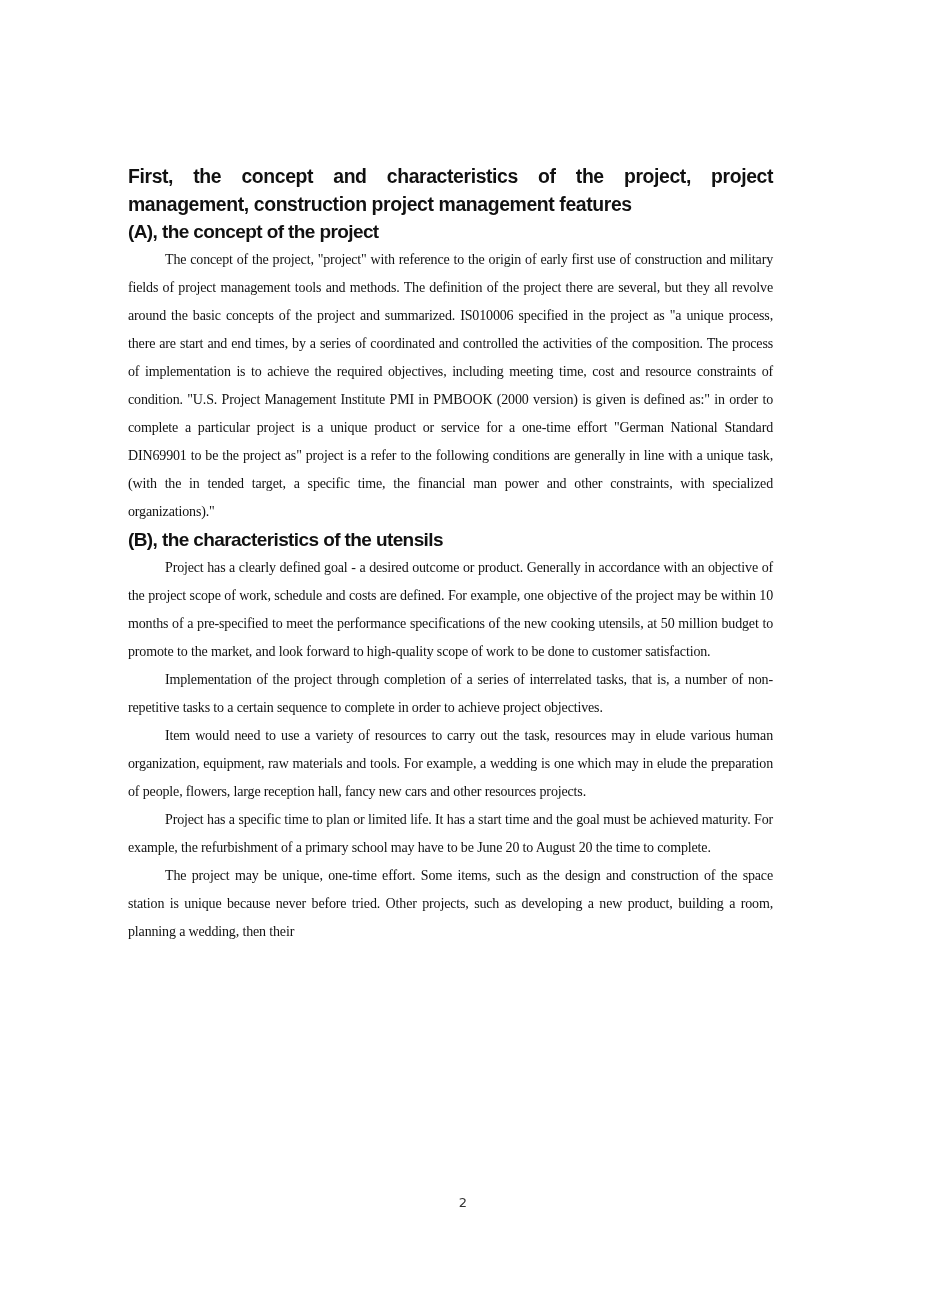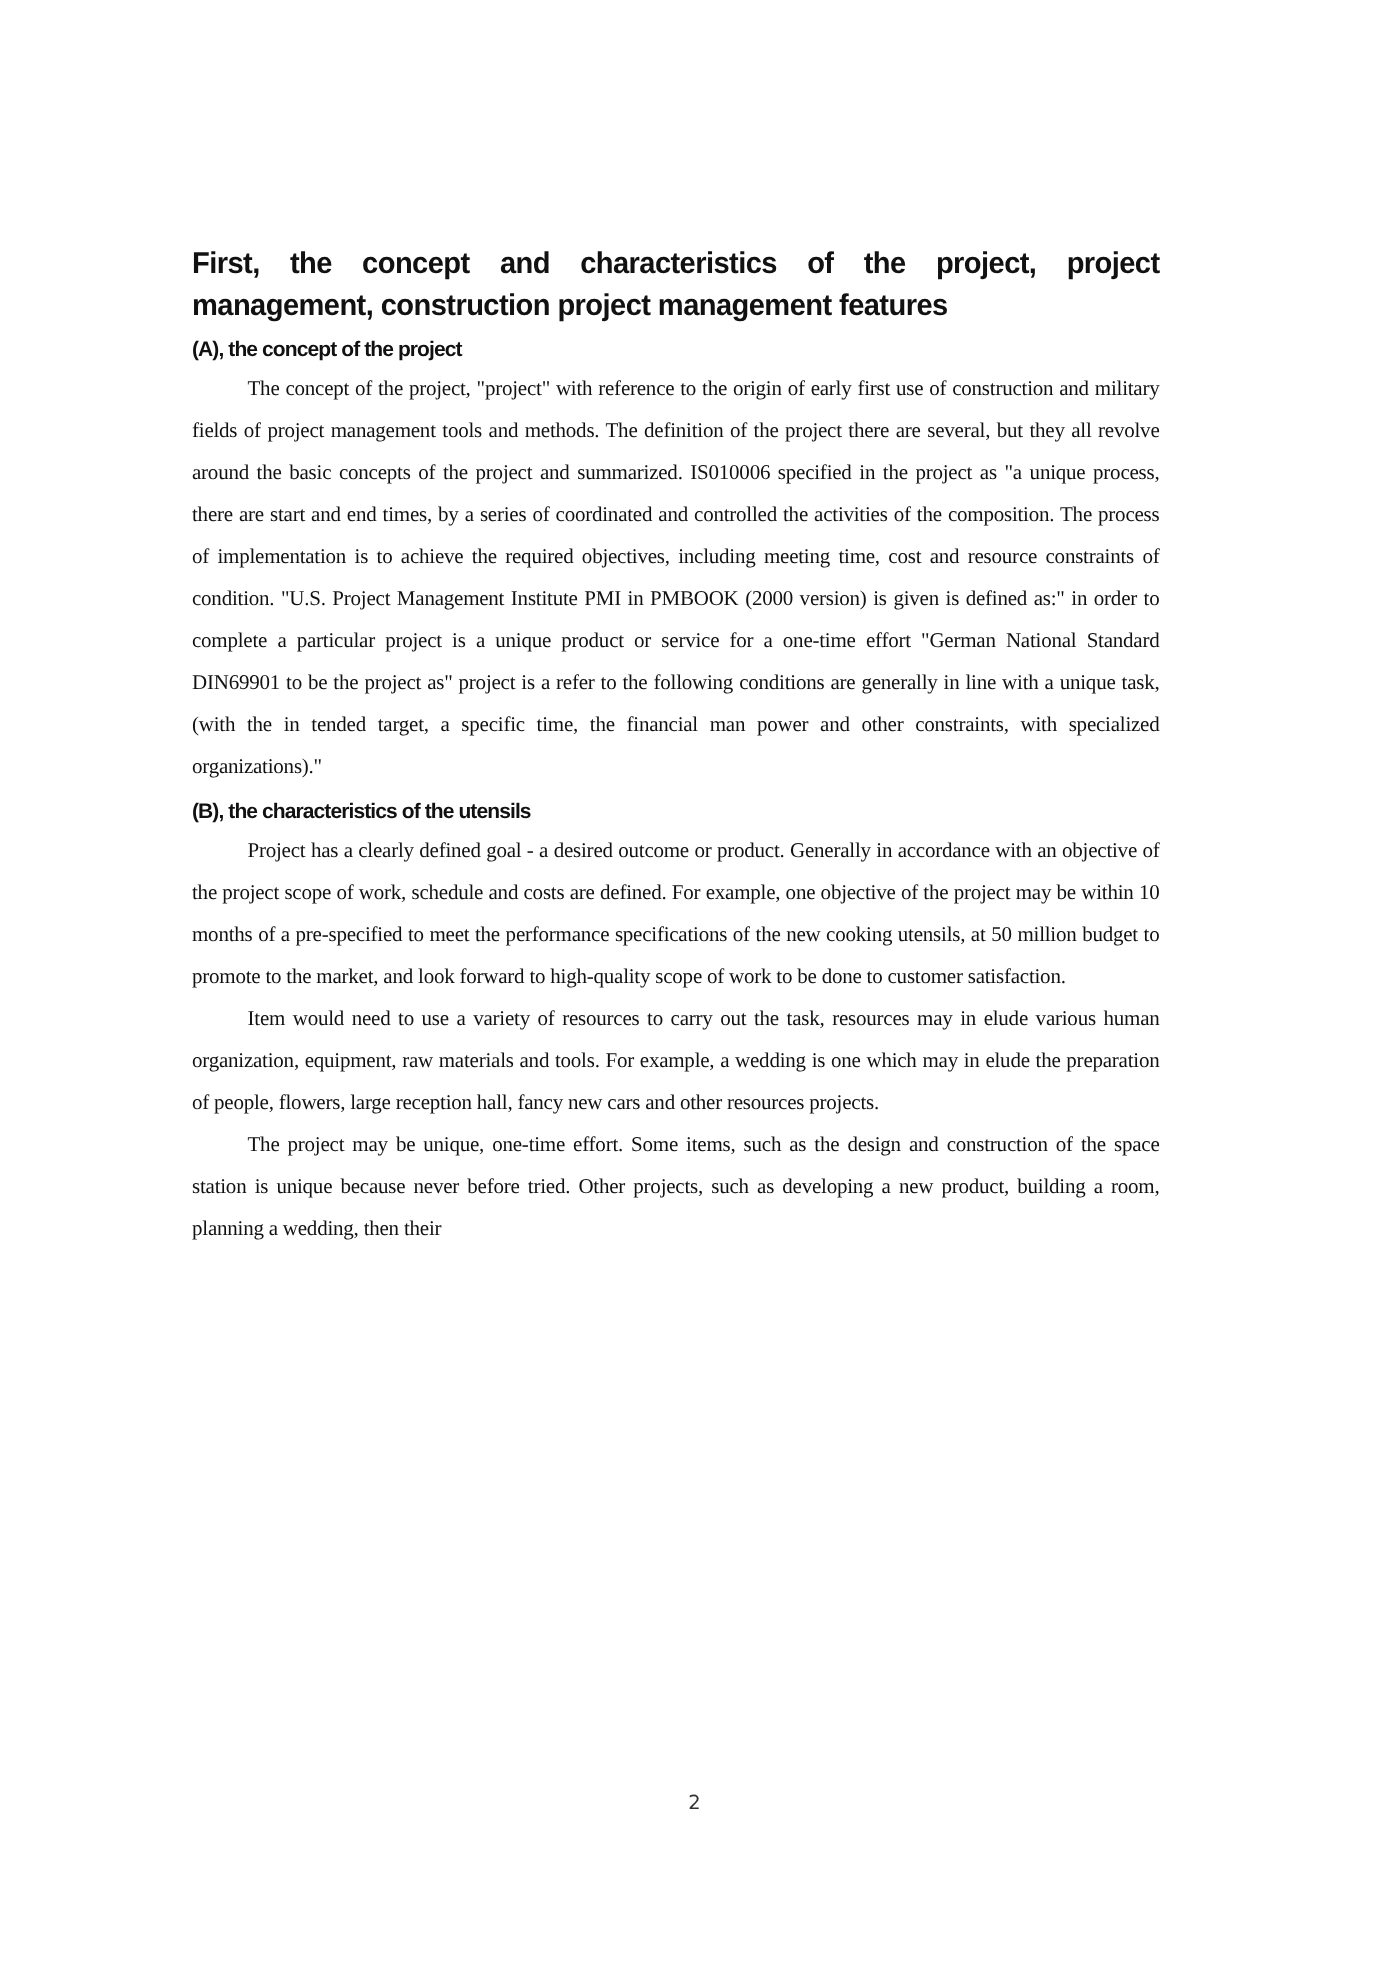--- a/index.html
+++ b/index.html
@@ -28,21 +28,21 @@
       text-align: justify;
       letter-spacing: -0.4px;
       margin: 0;
       transform: scaleX(0.97);
       transform-origin: left top;
       width: 665px;
     }
     .subhead {
       font-family: "Liberation Sans", sans-serif;
       font-weight: bold;
-      font-size: 14px;
+      font-size: 19px;
       line-height: 28px;
       letter-spacing: -0.6px;
       margin: 0;
     }
     .para {
       font-family: "Liberation Serif", serif;
       font-size: 14px;
       line-height: 28px;
       text-align: justify;
       text-indent: 37px;
@@ -67,18 +67,20 @@
   <h1 class="title">First, the concept and characteristics of the project, project management, construction project management features</h1>
 
   <section>
     <h2 class="subhead">(A), the concept of the project</h2>
     <p class="para">The concept of the project, "project" with reference to the origin of early first use of construction and military fields of project management tools and methods. The definition of the project there are several, but they all revolve around the basic concepts of the project and summarized. IS010006 specified in the project as "a unique process, there are start and end times, by a series of coordinated and controlled the activities of the composition. The process of implementation is to achieve the required objectives, including meeting time, cost and resource constraints of condition. "U.S. Project Management Institute PMI in PMBOOK (2000 version) is given is defined as:" in order to complete a particular project is a unique product or service for a one-time effort "German National Standard DIN69901 to be the project as" project is a refer to the following conditions are generally in line with a unique task, (with the in tended target, a specific time, the financial man power and other constraints, with specialized organizations)."</p>
   </section>
 
   <section>
     <h2 class="subhead">(B), the characteristics of the utensils</h2>
     <p class="para">Project has a clearly defined goal - a desired outcome or product. Generally in accordance with an objective of the project scope of work, schedule and costs are defined. For example, one objective of the project may be within 10 months of a pre-specified to meet the performance specifications of the new cooking utensils, at 50 million budget to promote to the market, and look forward to high-quality scope of work to be done to customer satisfaction.</p>
+    <p class="para">Implementation of the project through completion of a series of interrelated tasks, that is, a number of non-repetitive tasks to a certain sequence to complete in order to achieve project objectives.</p>
     <p class="para">Item would need to use a variety of resources to carry out the task, resources may in elude various human organization, equipment, raw materials and tools. For example, a wedding is one which may in elude the preparation of people, flowers, large reception hall, fancy new cars and other resources projects.</p>
+    <p class="para">Project has a specific time to plan or limited life. It has a start time and the goal must be achieved maturity. For example, the refurbishment of a primary school may have to be June 20 to August 20 the time to complete.</p>
     <p class="para">The project may be unique, one-time effort. Some items, such as the design and construction of the space station is unique because never before tried. Other projects, such as developing a new product, building a room, planning a wedding, then their</p>
   </section>
 </div>
 
 <div class="page-number">2</div>
 
 </body></html>

